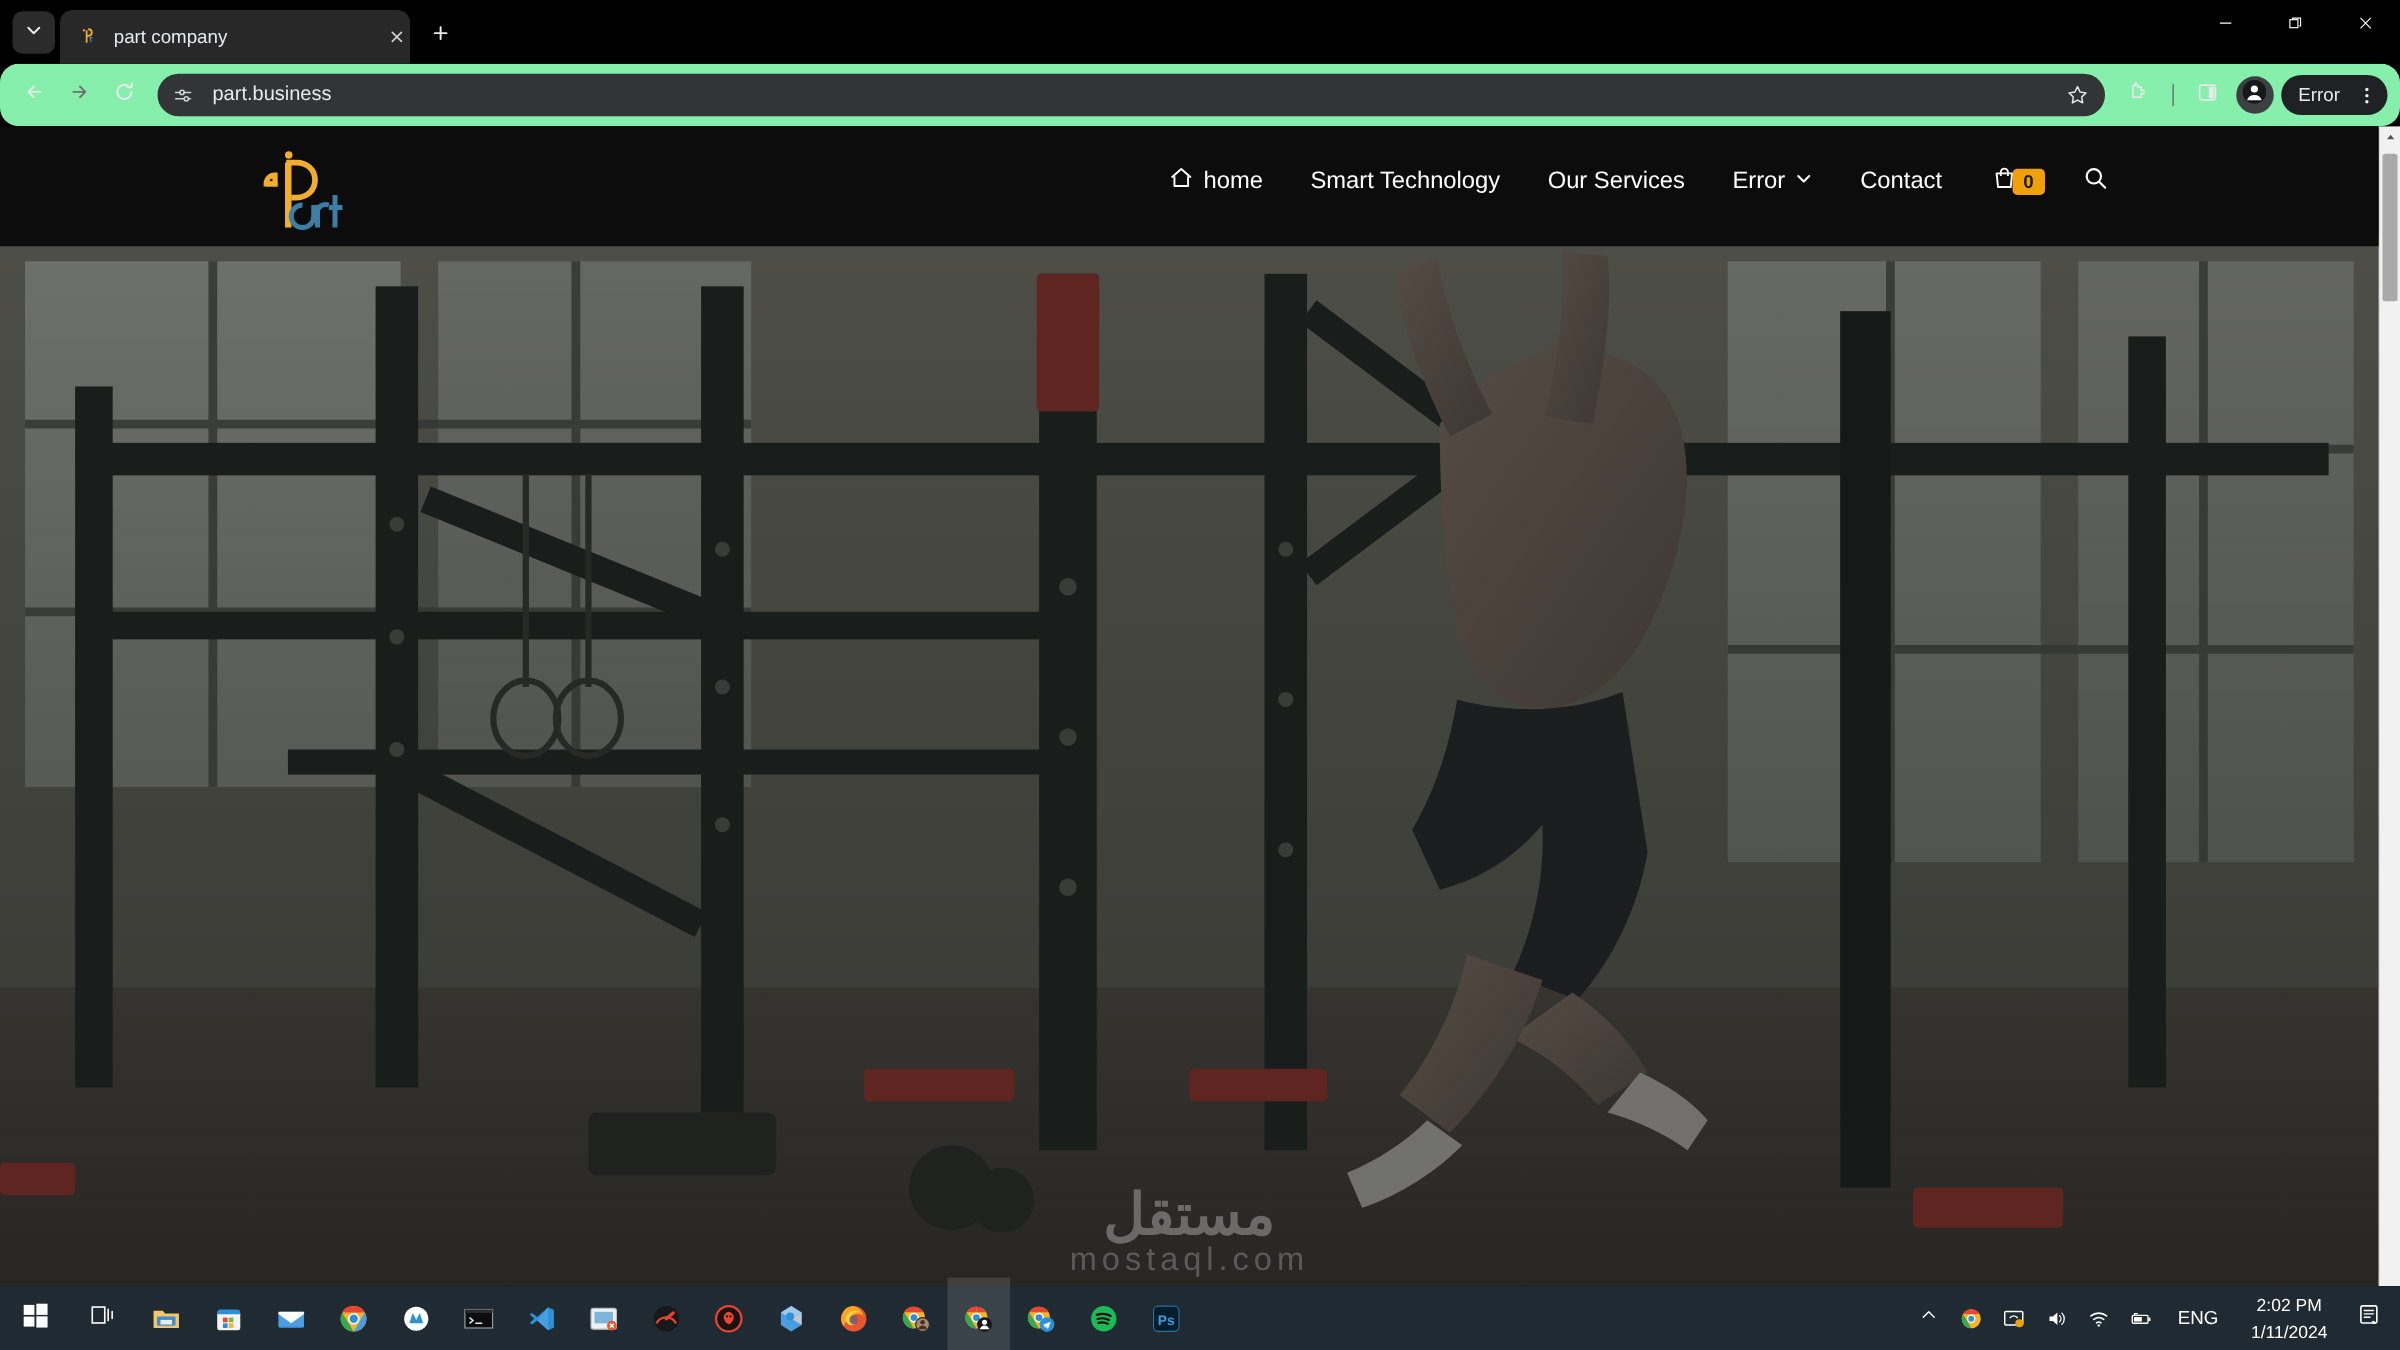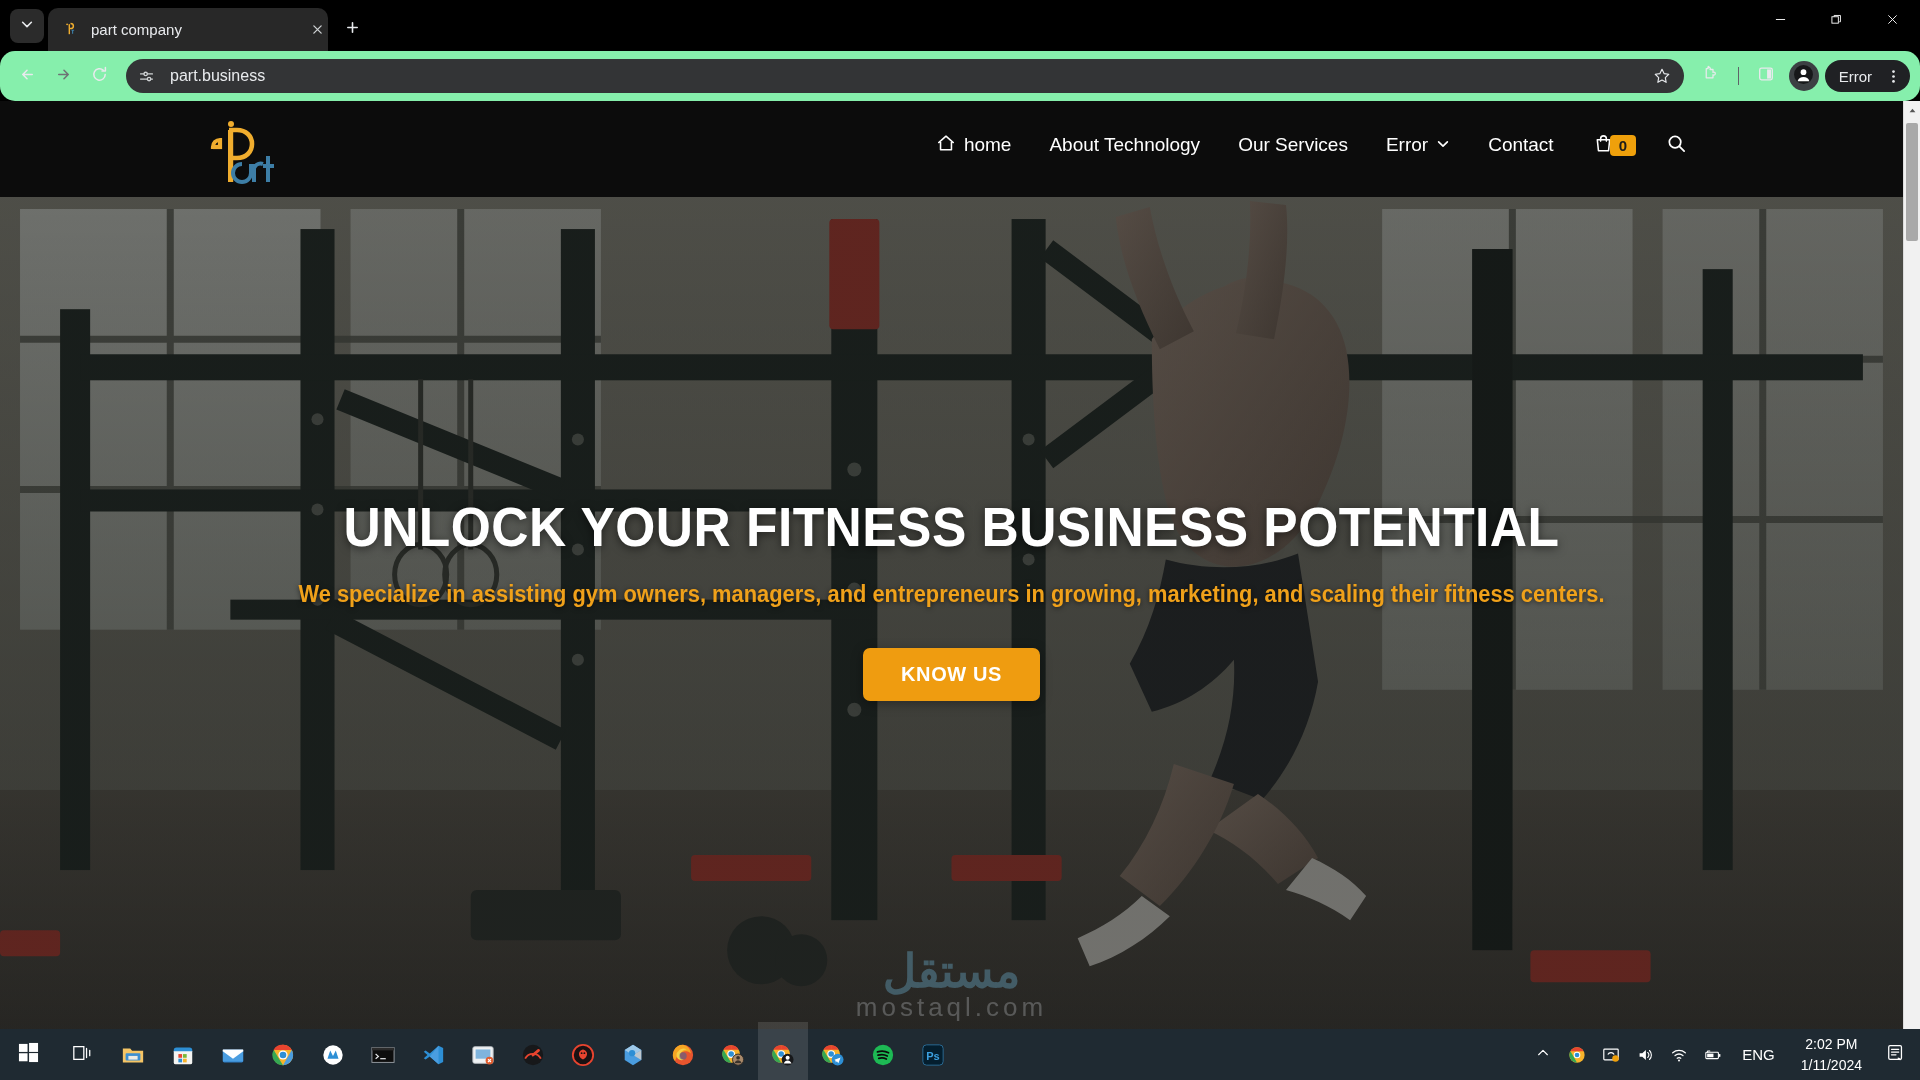--- a/index.html
+++ b/index.html
@@ -173,21 +173,21 @@
     padding: 15px 38px; border-radius: 7px;
     box-shadow: 0 3px 12px rgba(0,0,0,.35);
   }
 
   
   .watermark {
     position: absolute; left: 50%; transform: translateX(-50%);
     bottom: 6px; text-align: center; z-index: 6;
     opacity: .30; pointer-events: none;
   }
-  .wm-ar { font-size: 46px; color: #7dd3fc; font-weight: 600; letter-spacing: 2px; direction: rtl; }
+  .wm-ar { font-size: 46px; color: #ffffff; font-weight: 600; letter-spacing: 2px; direction: rtl; }
   .wm-en { font-size: 26px; color: #c9ced2; letter-spacing: 4px; margin-top: -6px; }
 
   
   .scrollbar {
     width: 17px; background: #f1f1f1; position: relative; flex: none;
     border-left: 1px solid #dcdcdc;
   }
   .sb-arrow {
     height: 17px; display: flex; align-items: center; justify-content: center;
   }
@@ -472,25 +472,20 @@
           </g>
 
           <g fill="#2a2f2c">
             <circle cx="760" cy="760" r="34"></circle>
               <circle cx="800" cy="770" r="26"></circle>
             <rect x="470" y="700" width="150" height="50" rx="6"></rect>
           </g>
         </svg>
         <div class="hero-overlay"></div>
 
-        <div class="hero-content">
-          <div class="hero-title">UNLOCK YOUR FITNESS BUSINESS POTENTIAL</div>
-          <div class="hero-sub">We specialize in assisting gym owners, managers, and entrepreneurs in growing, marketing, and scaling their fitness centers.</div>
-          <div><span class="hero-btn">KNOW US</span></div>
-        </div>
 
         <div class="watermark">
           <div class="wm-ar">مستقل</div>
           <div class="wm-en">mostaql.com</div>
         </div>
       </div>
 
       <div class="site-header">
         <div class="logo">
           <svg viewBox="0 0 92 74" width="92" height="74">
@@ -511,21 +506,21 @@
             <span>
               <svg viewBox="0 0 22 22" width="20" height="20">
                 <path d="M3 10.5L11 3.5l8 7" fill="none" stroke="#ffffff" stroke-width="1.7" stroke-linecap="round" stroke-linejoin="round"></path>
                 <path d="M5 10v8.5h12V10" fill="none" stroke="#ffffff" stroke-width="1.7" stroke-linejoin="round"></path>
               </svg>
             </span>
             <span>home</span>
           </div>
 
           <div class="nav-item">
-            <span>About Technology</span>
+            <span>Smart Technology</span>
           </div>
 
           <div class="nav-item">
             <span>Our Services</span>
           </div>
 
           <div class="nav-item">
             <span>Error</span>
             <span>
               <svg viewBox="0 0 16 16" width="14" height="14">

